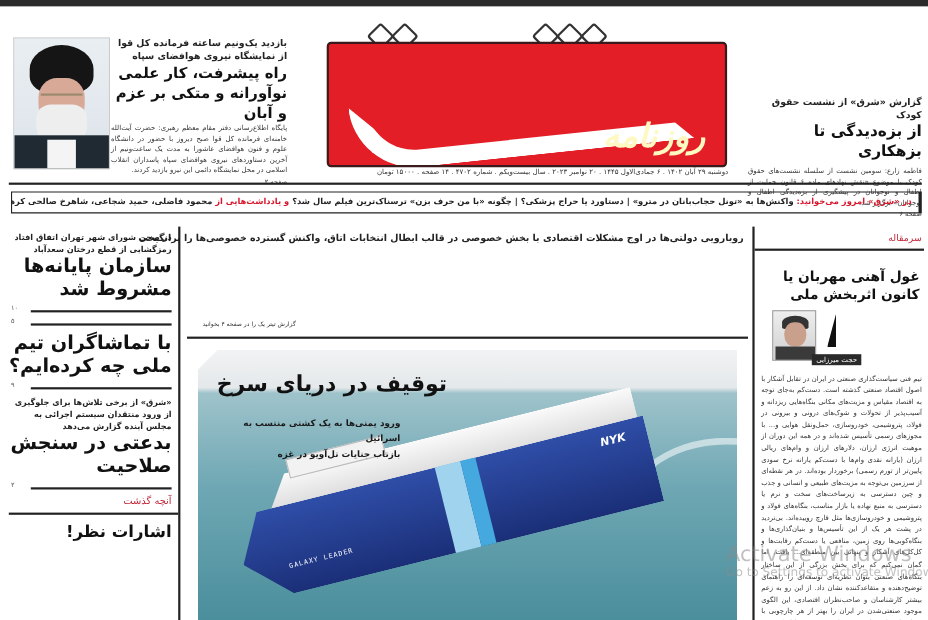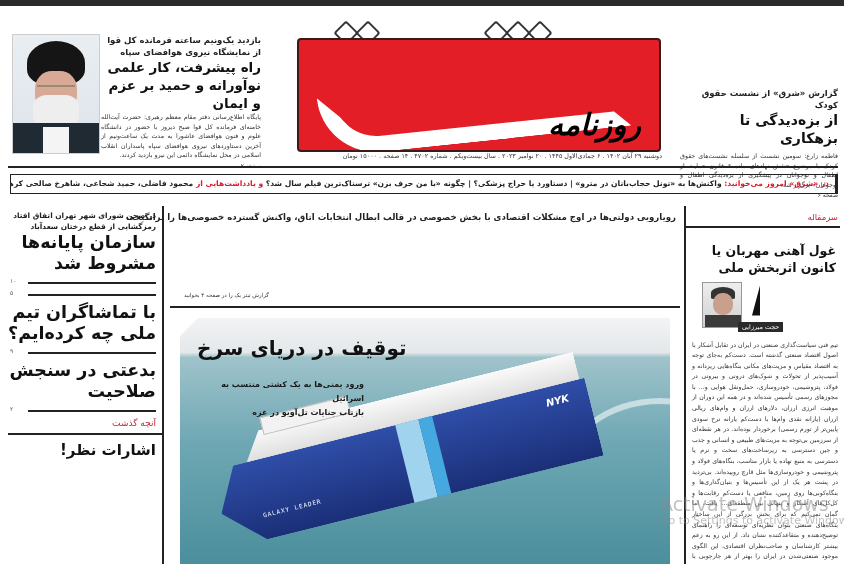--- a/index.html
+++ b/index.html
@@ -21,21 +21,21 @@
   .kicker { font-size: 8.5px; font-weight: bold; color: #222; line-height: 12px; }
   .head-md { font-size: 13.5px; font-weight: bold; line-height: 18px; color: #111; }
   .body-sm { font-size: 6.3px; line-height: 9.5px; color: #333; text-align: justify; }
   .pageref { font-size: 6px; color: #333; margin-top: 2px; }
 
   .masthead { position: absolute; left: 297px; top: 24px; width: 364px; height: 122px; }
   .mast-red { position: absolute; left: 0; top: 8px; width: 364px; height: 114px; background: #e41e26; border: 2px solid #3a1a1a; border-radius: 4px; overflow: hidden; }
   .mast-swoosh { position: absolute; left: 20px; top: 42px; width: 310px; height: 60px; border: 16px solid #fff; border-color: transparent transparent #fff #fff; border-radius: 0 0 0 90px; transform: rotate(-6deg); }
   .mast-dots { position: absolute; top: -6px; display: flex; gap: 4px; }
   .mast-dots span { width: 18px; height: 18px; background: #fff; border: 2px solid #333; transform: rotate(45deg); border-radius: 3px; }
-  .mast-word { position: absolute; right: 18px; bottom: 8px; color: #000000; font-size: 30px; font-family: "DejaVu Serif", serif; font-style: italic; font-weight: bold; }
+  .mast-word { position: absolute; right: 18px; bottom: 8px; color: #fef9c3; font-size: 30px; font-family: "DejaVu Serif", serif; font-style: italic; font-weight: bold; }
   .mast-big { position: absolute; left: 40px; top: 2px; color: #fff; font-size: 74px; font-family: "DejaVu Serif", serif; font-weight: bold; line-height: 90px; opacity: 0.0; }
   .dateline { position: absolute; left: 290px; top: 146px; width: 372px; font-size: 6.4px; color: #333; text-align: right; white-space: nowrap; }
 
   .lead-right { position: absolute; left: 680px; top: 58px; width: 158px; text-align: right; margin-top: 23px; }
   .lead-right .head-md { font-size: 14px; }
 
   .rule-top { position: absolute; left: 8px; top: 160px; width: 830px; height: 2px; background: #222; }
   .teaser { position: absolute; left: 10px; top: 168px; width: 828px; height: 20px; border: 1px solid #222; border-right-width: 3px; font-size: 7.6px; line-height: 18px; padding: 0 6px; text-align: right; white-space: nowrap; overflow: hidden; font-weight: bold; color: #222; }
   .red { color: #d9182d; }
 
@@ -98,21 +98,21 @@
     <div class="turban"></div>
     <div class="face"></div>
     <div class="glasses"></div>
     <div class="beard"></div>
     <div class="robe"></div>
     <div class="collar"></div>
   </div>
 
   <div class="lead-left">
     <div class="kicker">بازدید یک‌ونیم ساعته فرمانده کل قوا از نمایشگاه نیروی هوافضای سپاه</div>
-    <div class="head-md">راه پیشرفت، کار علمی نوآورانه و حمید بر عزم و ایمان</div>
+    <div class="head-md">راه پیشرفت، کار علمی نوآورانه و متکی بر عزم و آبان</div>
     <div class="body-sm">پایگاه اطلاع‌رسانی دفتر مقام معظم رهبری: حضرت آیت‌الله خامنه‌ای فرمانده کل قوا صبح دیروز با حضور در دانشگاه علوم و فنون هوافضای عاشورا به مدت یک ساعت‌ونیم از آخرین دستاوردهای نیروی هوافضای سپاه پاسداران انقلاب اسلامی در محل نمایشگاه دائمی این نیرو بازدید کردند.</div>
     <div class="pageref">صفحه ۲</div>
   </div>
 
   <div class="masthead">
     <div class="mast-dots" style="left:40px">
         <span></span>
         <span></span>
       </div>
     <div class="mast-dots" style="left:190px">
@@ -161,20 +161,21 @@
 
     <div>
       <div class="head-lg">با تماشاگران تیم ملی چه کرده‌ایم؟</div>
     </div>
     <div class="divider">
         <div class="line"></div>
         <span class="num">۹</span>
       </div>
 
     <div>
+      <div class="kicker">«شرق» از برخی تلاش‌ها برای جلوگیری از ورود منتقدان سیستم اجرائی به مجلس آینده گزارش می‌دهد</div>
       <div class="head-lg">بدعتی در سنجش صلاحیت</div>
     </div>
     <div class="divider">
         <div class="line"></div>
         <span class="num">۲</span>
       </div>
 
     <div class="section-red">آنچه گذشت</div>
     <div class="hr-dark"></div>
     <div class="head-md" style="font-size:15px">اشارات نظر!</div>

